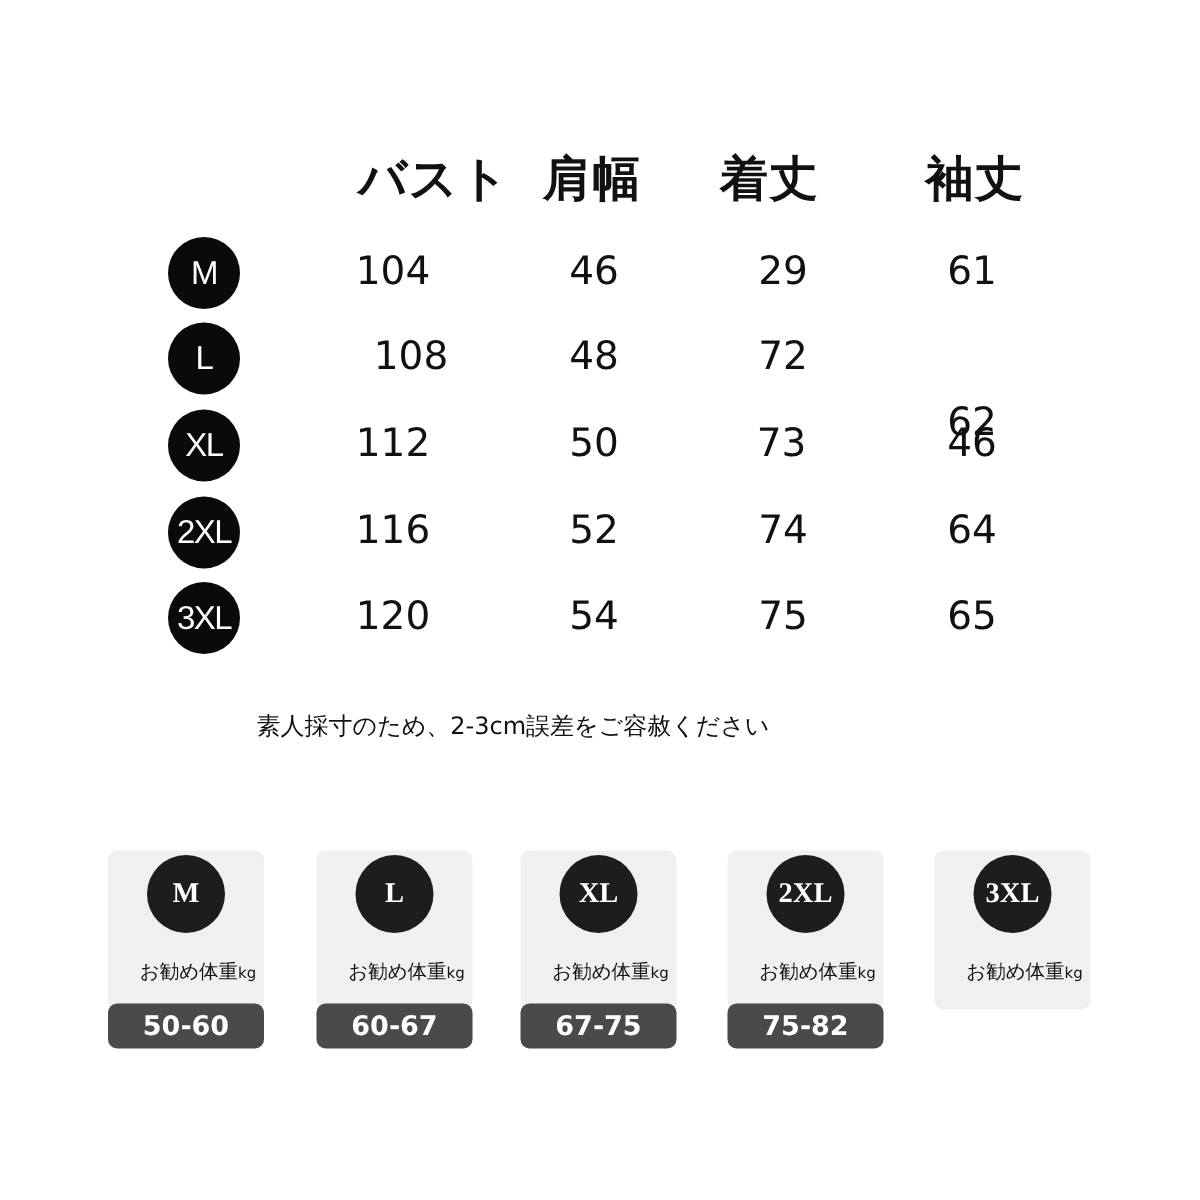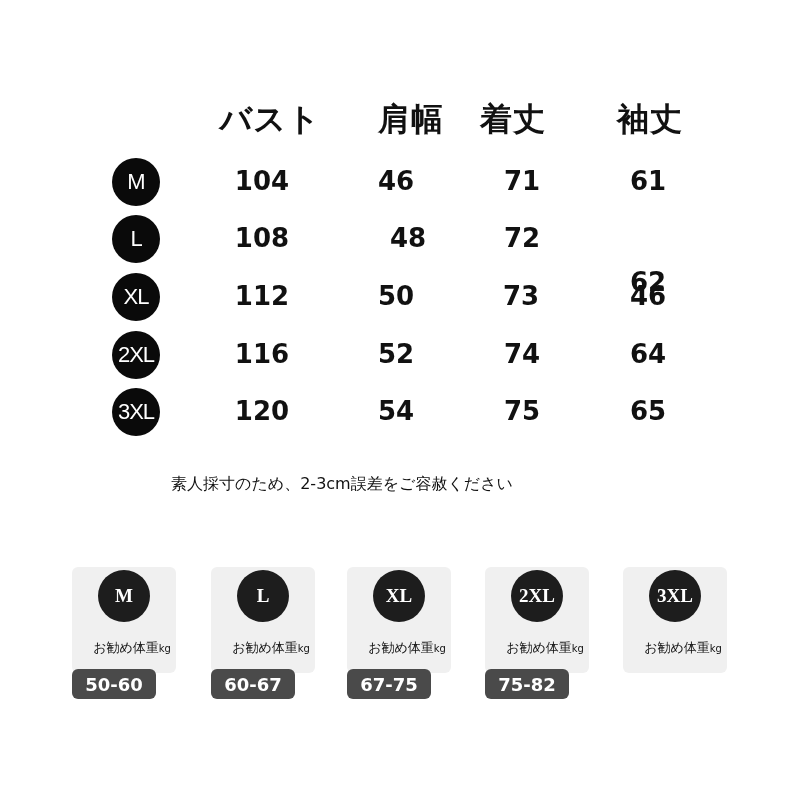--- a/index.html
+++ b/index.html
@@ -2,50 +2,50 @@
 <html><head>
 <meta charset="utf-8">
 <style>
   html, body { margin:0; padding:0; }
   body { width:800px; height:800px; background:#ffffff; position:relative; overflow:hidden;
          font-family:"DejaVu Sans", sans-serif; color:#111; }
   .hdr { position:absolute; top:98px; font-size:32px; font-weight:bold; letter-spacing:1px; text-align:center; width:140px; }
   .row { position:absolute; left:0; width:800px; height:50px; }
   .badge { position:absolute; left:112px; width:48px; height:48px; border-radius:50%; background:#0a0a0a; color:#fff;
            display:flex; align-items:center; justify-content:center; font-family:"Liberation Sans", sans-serif; font-size:22px; letter-spacing:-1px; }
-  .val { position:absolute; top:8px; font-family:"DejaVu Sans", sans-serif; font-size:26px; font-weight:700; text-align:center; width:100px; }
+  .val { position:absolute; top:8px; font-family:"DejaVu Sans", sans-serif; font-size:26px; font-weight:400; text-align:center; width:100px; }
   .note { position:absolute; top:474px; left:0; width:684px; text-align:center; font-size:16px; }
   .card { position:absolute; top:567px; width:104px; height:132px; }
   .card-bg { position:absolute; left:0; top:0; width:104px; height:106px; background:#f0f0f0; border-radius:6px; }
   .card-circle { position:absolute; left:26px; top:3px; width:52px; height:52px; border-radius:50%; background:#1d1d1d; color:#fff;
                  display:flex; align-items:center; justify-content:center; font-family:"Liberation Serif", serif; font-weight:bold; font-size:19px; }
   .card-label { position:absolute; left:0; top:72px; width:120px; text-align:center; font-size:13px; white-space:nowrap; }
   .card-label small { font-size:10px; }
-  .card-range { position:absolute; left:0; top:102px; width:84px; height:30px; background:#4a4a4a; border-radius:6px; color:#fff;
+  .card-range { position:absolute; left:0; top:102px; width:104px; height:30px; background:#4a4a4a; border-radius:6px; color:#fff;
                 display:flex; align-items:center; justify-content:center; font-size:18px; font-weight:bold; }
 </style>
 </head>
 <body>
 
-<div class="hdr" style="left:200px;">バスト</div>
-<div class="hdr" style="left:341px;text-align:center;">肩幅</div>
+<div class="hdr" style="left:200px;text-align:right;">バスト</div>
+<div class="hdr" style="left:325px;text-align:center;">肩幅</div>
 <div class="hdr" style="left:443px;">着丈</div>
 <div class="hdr" style="left:580px;">袖丈</div>
 
 <div class="row" style="top:158px;">
   <div class="badge">M</div>
   <div class="val" style="left:212px;">104</div>
   <div class="val" style="left:346px;">46</div>
-  <div class="val" style="left:472px;">71</div>
+  <div class="val" style="left:472px;">29</div>
   <div class="val" style="left:598px;">61</div>
 </div>
 <div class="row" style="top:215px;">
   <div class="badge">L</div>
-  <div class="val" style="left:212px;">108</div>
-  <div class="val" style="left:358px;">48</div>
+  <div class="val" style="left:224px;">108</div>
+  <div class="val" style="left:346px;">48</div>
   <div class="val" style="left:472px;">72</div>
   <div class="val" style="left:598px;margin-top:44px;">62</div>
 </div>
 <div class="row" style="top:273px;">
   <div class="badge">XL</div>
   <div class="val" style="left:212px;">112</div>
   <div class="val" style="left:346px;">50</div>
   <div class="val" style="left:471px;">73</div>
   <div class="val" style="left:598px;">46</div>
 </div>

